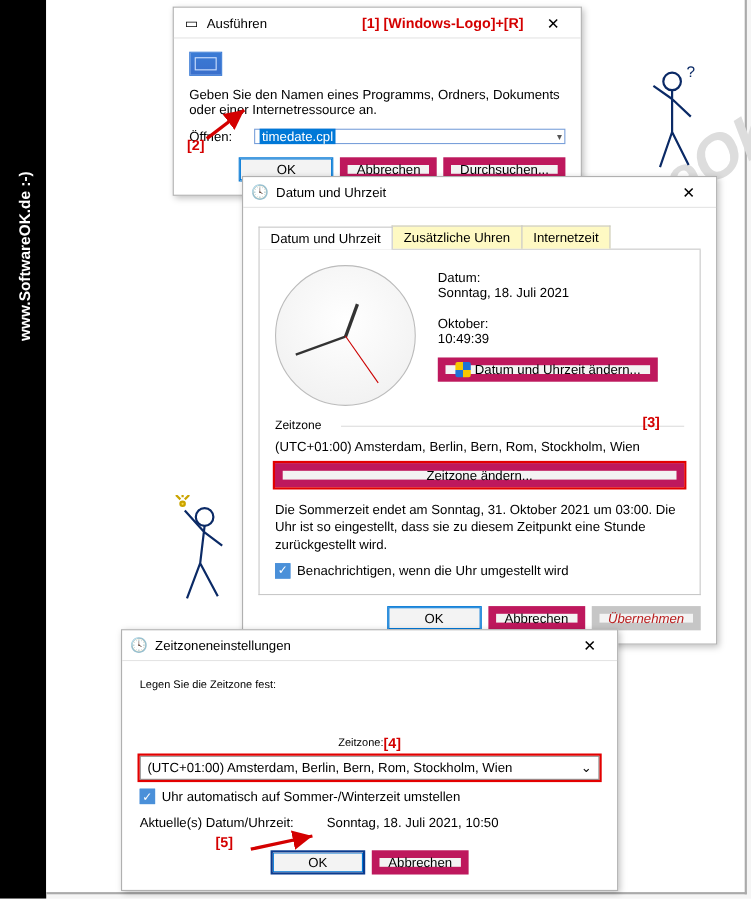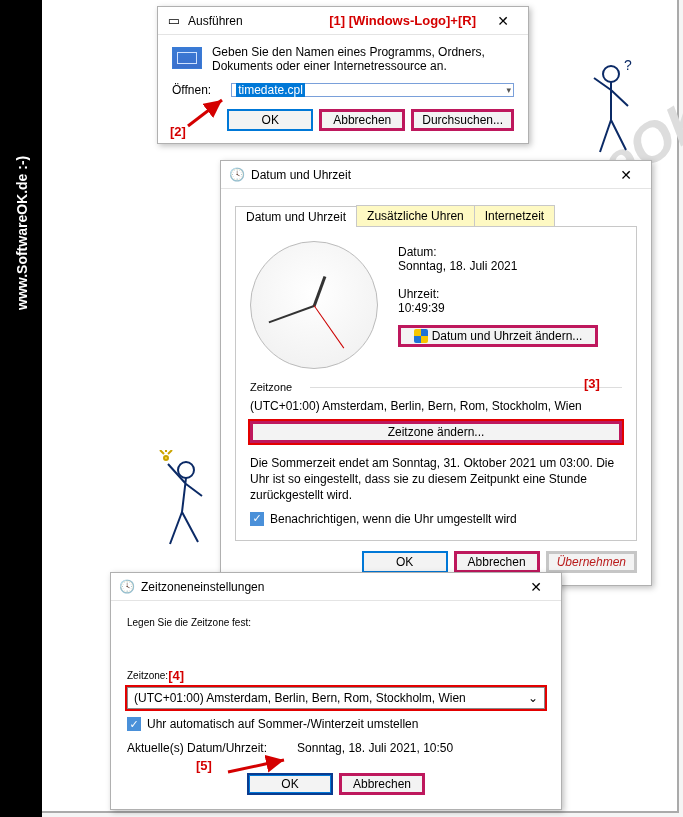--- a/index.html
+++ b/index.html
@@ -74,21 +74,21 @@
   }
   .title-icon {
     width: 16px; height: 16px;
     display: inline-flex; align-items:center; justify-content:center;
     font-size: 13px;
   }
   .dlg-body { padding: 10px 14px 12px; }
 
   
   #dlg-run { left: 115px; top: 6px; width: 372px; }
-  .run-desc-row { display:flex; gap:10px; align-items:flex-start; }
+  .run-desc-row { display:flex; gap:10px; align-items:flex-start;flex-direction:column; }
   .run-icon {
     width: 30px; height: 22px;
     border: 1px solid #3a7bd5;
     background: linear-gradient(#3a7bd5,#3a6fcc);
     position: relative;
     flex: 0 0 auto;
     margin-top:2px;
   }
   .run-icon::after { content: ""; position:absolute; inset:4px; border:1px solid #cfe2ff; }
   .run-open-row { display:flex; align-items:center; gap:20px; margin-top:10px; }
@@ -103,21 +103,21 @@
     font-size:12px;
   }
   .combo .sel { background:#0078d7; color:#fff; padding:0 2px; }
   .combo .chev {
     position:absolute; right:2px; top:50%; transform:translateY(-50%);
     font-size:9px; color:#555;
   }
   .run-buttons { display:flex; justify-content:flex-end; gap:6px; margin-top:12px; }
   .btn {
     min-width: 86px; height:22px;
-    border:3px solid #be185d;
+    border:7px solid #be185d;
     background:#f3f3f3;
     display:flex; align-items:center; justify-content:center;
     font-size:12px;
     padding:0 8px;
   }
   .btn-default { border:1px solid #0078d7; box-shadow: inset 0 0 0 1px #0078d7; }
   .btn-wide { min-width: 200px; }
 
   .ann { position:absolute; color:#d40000; font-weight:bold; font-size:13px; }
   .arrow-svg { position:absolute; }
@@ -277,21 +277,21 @@
       <div class="dt-content">
         <div class="dt-top">
           <div class="clockface">
             <div class="hand hand-h"></div>
             <div class="hand hand-m"></div>
             <div class="hand hand-s"></div>
           </div>
           <div class="dt-info">
             <div class="lbl">Datum:</div>
             <div>Sonntag, 18. Juli 2021</div>
-            <div class="lbl" style="margin-top:14px;">Uhrzeit:</div>
+            <div class="lbl" style="margin-top:14px;">Oktober:</div>
             <div>10:49:39</div>
             <div class="dt-change-btn-row">
               <div class="btn btn-wide">
                 <span class="shield-icon"></span>
                 <span>Datum und Uhrzeit ändern...</span>
               </div>
             </div>
           </div>
         </div>
 
@@ -317,21 +317,21 @@
 
   <div id="dlg-tz" class="dialog">
     <div class="titlebar">
       <span class="title-icon">🕓</span>
       <span class="title-text">Zeitzoneneinstellungen</span>
       <span class="tb-space"></span>
       <div class="close-btn">✕</div>
     </div>
     <div class="tz-body">
       <div class="tz-label">Legen Sie die Zeitzone fest:</div>
-      <div style="display:flex; align-items:center; justify-content:flex-start;margin-top:36px;">
+      <div style="display:flex; align-items:center; justify-content:center;margin-top:36px;">
         <div class="tz-label">Zeitzone:</div>
         <div class="ann" style="position:static;">[4]</div>
       </div>
       <div class="tz-combo redbox">
         <span>(UTC+01:00) Amsterdam, Berlin, Bern, Rom, Stockholm, Wien</span>
         <span>⌄</span>
       </div>
       <div class="tz-check-row">
         <span class="fake-check">✓</span>
         <span>Uhr automatisch auf Sommer-/Winterzeit umstellen</span>

